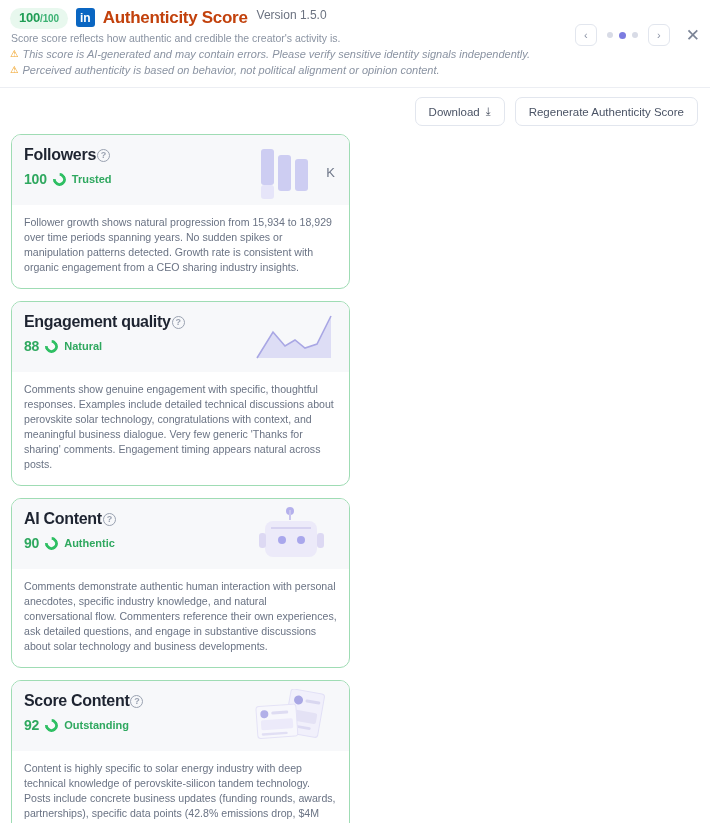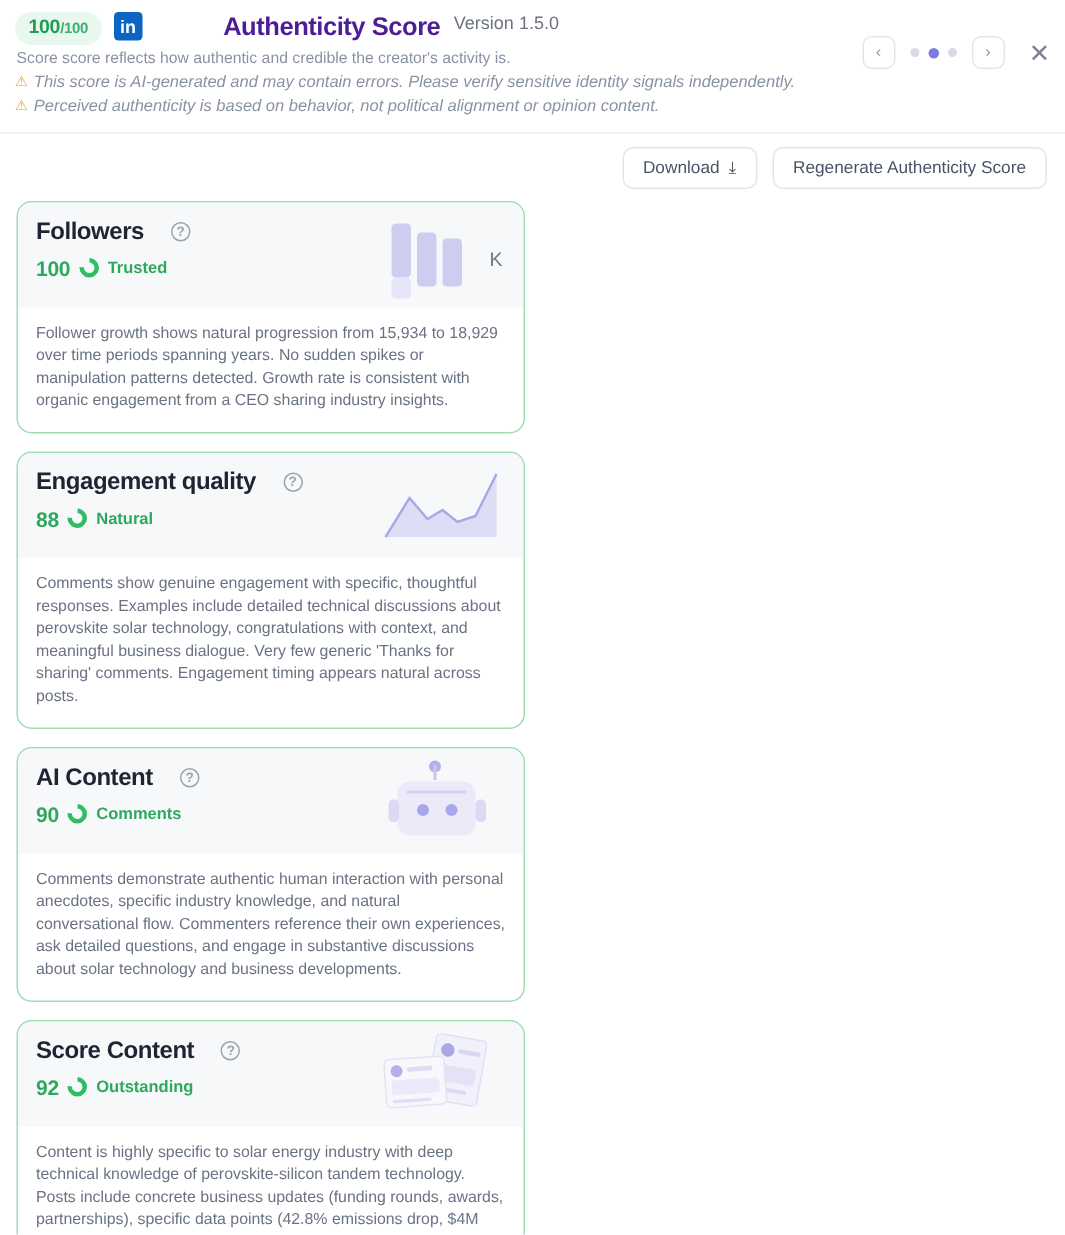--- a/index.html
+++ b/index.html
@@ -20,21 +20,21 @@
     padding: 2px 9px 3px; font-size: 13px; font-weight: 700;
     letter-spacing: -0.2px; line-height: 1.25;
   }
   .score-chip .denom { font-size: 10px; font-weight: 700; color:#3bb273; }
   .li-icon {
     width: 19px; height: 19px; background: #0a66c2; border-radius: 3px;
     display:flex; align-items:center; justify-content:center;
     color:#fff; font-size: 12px; font-weight: 700; font-family:"Liberation Sans",sans-serif;
     line-height:1;
   }
-  .app-title { font-size: 17px; font-weight: 700; color: #4c1d95; letter-spacing: -0.3px; margin-left: 46px; }
+  .app-title { font-size: 17px; font-weight: 700; color: #c2410c; letter-spacing: -0.3px; }
   .app-version { font-size: 12px; color: #6b7280; font-weight: 400; margin-left: 1px;}
   .subtitle { font-size: 10.5px; color: #8a93a2; margin: 3px 0 3px 1px; }
   .warn-row { display: flex; align-items: flex-start; gap: 4px; margin-top: 2px; }
   .warn-icon { color: #f0a020; font-size: 9.5px; line-height: 14px; }
   .warn-text { font-size: 11px; color: #8a93a2; line-height: 14px; font-style: italic; }
 
   .header-ctrls { position: absolute; right: 10px; top: 24px; display: flex; align-items: center; gap: 10px; }
   .nav-btn {
     width: 22px; height: 22px; border: 1px solid #e2e6ee; border-radius: 6px;
     background: #fff; display: flex; align-items: center; justify-content: center;
@@ -59,21 +59,21 @@
   
   .grid { display: flex; flex-wrap: wrap; gap: 12px; padding: 0 11px; }
   .card {
     width: 339px; border: 1px solid #9fdcb4; border-radius: 10px;
     background: #fff; overflow: hidden;
   }
   .card-head {
     background: #f7f8fa; padding: 11px 12px 12px;
     position: relative; min-height: 70px;
   }
-  .card-title-row { display: flex; align-items: center; gap: 18px; }
+  .card-title-row { display: flex; align-items: center; gap: 1px; }
   .card-title { font-size: 16px; font-weight: 700; color: #1e2431; letter-spacing: -0.3px; }
   .help-icon {
     width: 13px; height: 13px; border-radius: 50%; border: 1.2px solid #9aa2b1;
     color: #9aa2b1; font-size: 9px; display: flex; align-items: center;
     justify-content: center; font-weight: 700; cursor: pointer; line-height:1;
   }
   .score-row { display: flex; align-items: center; gap: 6px; margin-top: 7px; }
   .score-num { font-size: 14px; font-weight: 700; color: #2fa85f; letter-spacing:-0.2px; }
   .ring {
     width: 13px; height: 13px; border-radius: 50%;
@@ -196,21 +196,21 @@
 
     <div class="card">
       <div class="card-head">
         <div class="card-title-row">
           <span class="card-title">AI Content</span>
           <span class="help-icon">?</span>
         </div>
         <div class="score-row">
           <span class="score-num">90</span>
           <span class="ring"></span>
-          <span class="score-label">Comments</span>
+          <span class="score-label">Authentic</span>
         </div>
         <div class="illus">
           <div class="robot">
             <div class="r-antb"></div>
             <div class="r-ant"></div>
             <div class="r-head"></div>
             <div class="r-line"></div>
             <div class="r-ear" style="left:8px;"></div>
             <div class="r-ear" style="left:66px;"></div>
             <div class="r-eye" style="left:27px;"></div>

